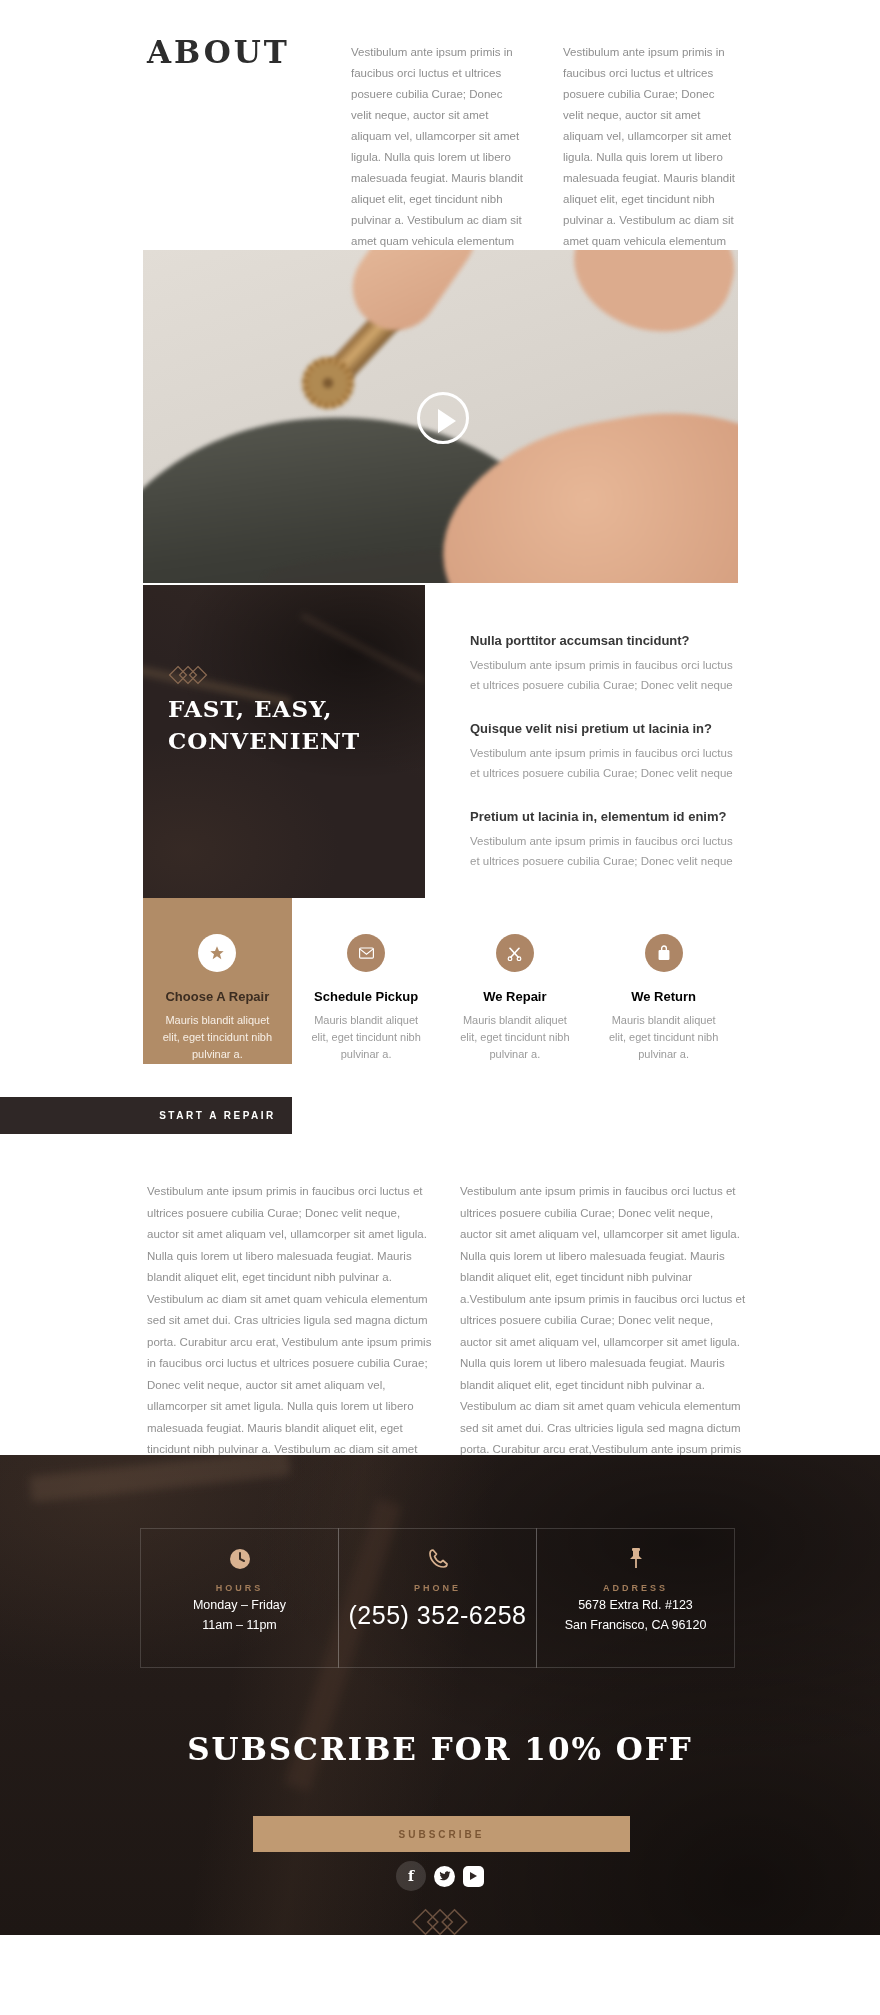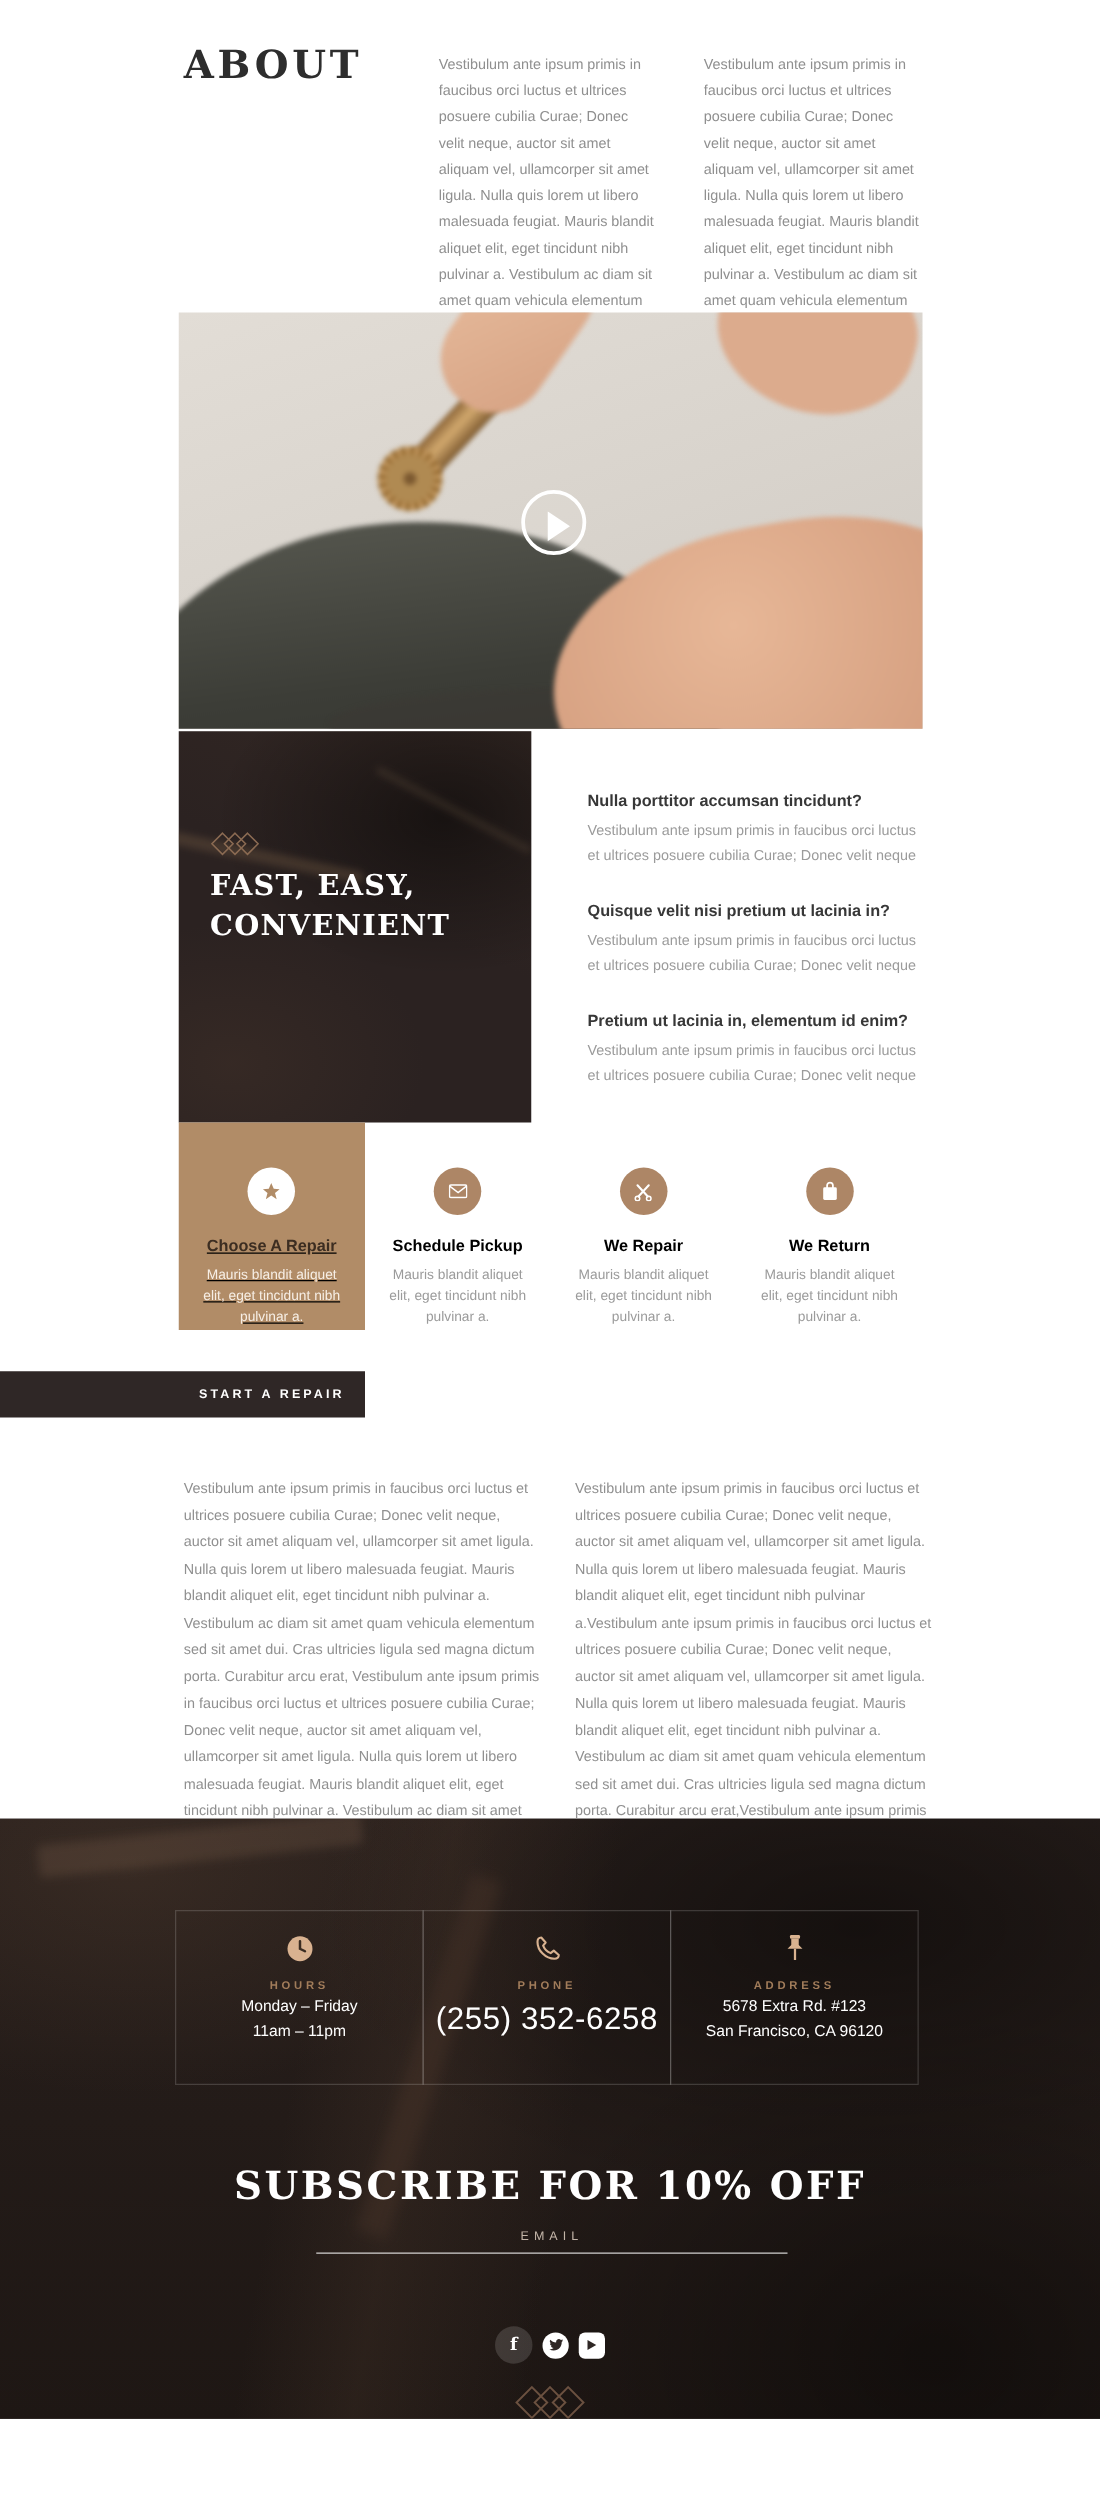--- a/index.html
+++ b/index.html
@@ -57,21 +57,21 @@
 
   .faq-list { position:absolute; left:470px; top:633px; width:272px; }
   .faq-item { margin-bottom:26px; }
   .faq-question { font-size:13px; font-weight:700; color:#373737; margin-bottom:7px; }
   .faq-answer { font-size:11.5px; line-height:20px; color:#9b9b9b; }
 
   
   .steps { position:absolute; left:143px; top:898px; width:595px; height:170px; display:flex; }
   .step-card { width:148.75px; height:142px; display:flex; flex-direction:column; align-items:center;
     padding:36px 13px 0; text-align:center; }
-  .step-card.highlight { height:166px; background:#b18c67;text-decoration:underline; }
+  .step-card.highlight { height:166px; background:#b18c67; }
   .step-circle { width:38px; height:38px; border-radius:50%; background:#ad8666;
     display:flex; align-items:center; justify-content:center; flex:none; }
   .step-card.highlight .step-circle { background:#ffffff; }
   .step-title { margin-top:17px; font-size:13px; font-weight:700; color:#000000; }
   .step-card.highlight .step-title { color:#3c2d21; }
   .step-body { margin-top:8px; font-size:11px; line-height:17px; color:#9b9b9b; }
   .step-card.highlight .step-body { color:#f7efe6; }
 
   .start-bar { position:absolute; left:0; top:1097px; width:292px; height:37px; background:#2f2726;
     border:none; cursor:pointer; }
@@ -263,22 +263,24 @@
           <line x1="10" y1="12" x2="10" y2="21" stroke="#d9b290" stroke-width="1.8"></line>
         </svg>
         <div class="info-label">ADDRESS</div>
         <div class="info-line">5678 Extra Rd. #123</div>
         <div class="info-line">San Francisco, CA 96120</div>
       </div>
     </div>
 
     <h2 class="subscribe-title">SUBSCRIBE FOR 10% OFF</h2>
 
-    <input class="email-input" type="text" placeholder="EMAIL" style="">
-
+
+    <button class="subscribe-button">
+      <span>SUBSCRIBE</span>
+    </button>
 
     <div class="social-row">
       <div class="social-fb">
         <span>f</span>
       </div>
       <div class="social-tw">
         <svg width="12" height="10" viewBox="0 0 24 20">
           <path d="M23 2.5 c-.8.4-1.7.6-2.6.8 A4.5 4.5 0 0 0 22.4.8 c-.9.5-1.9.9-2.9 1.1 A4.5 4.5 0 0 0 11.7 5 c0 .35.04.7.1 1 C8 5.8 4.7 4.1 2.5 1.5 A4.5 4.5 0 0 0 3.9 7.5 c-.7 0-1.4-.2-2-.5 0 2.2 1.5 4 3.6 4.4 -.7.2-1.4.2-2 .1 .6 1.8 2.2 3.1 4.2 3.1 A9 9 0 0 1 1 16.6 12.7 12.7 0 0 0 7.9 18.6 c8.3 0 12.8-6.9 12.8-12.8 v-.6 c.9-.6 1.6-1.4 2.3-2.7 Z" fill="#2e2624"></path>
         </svg>
       </div>

